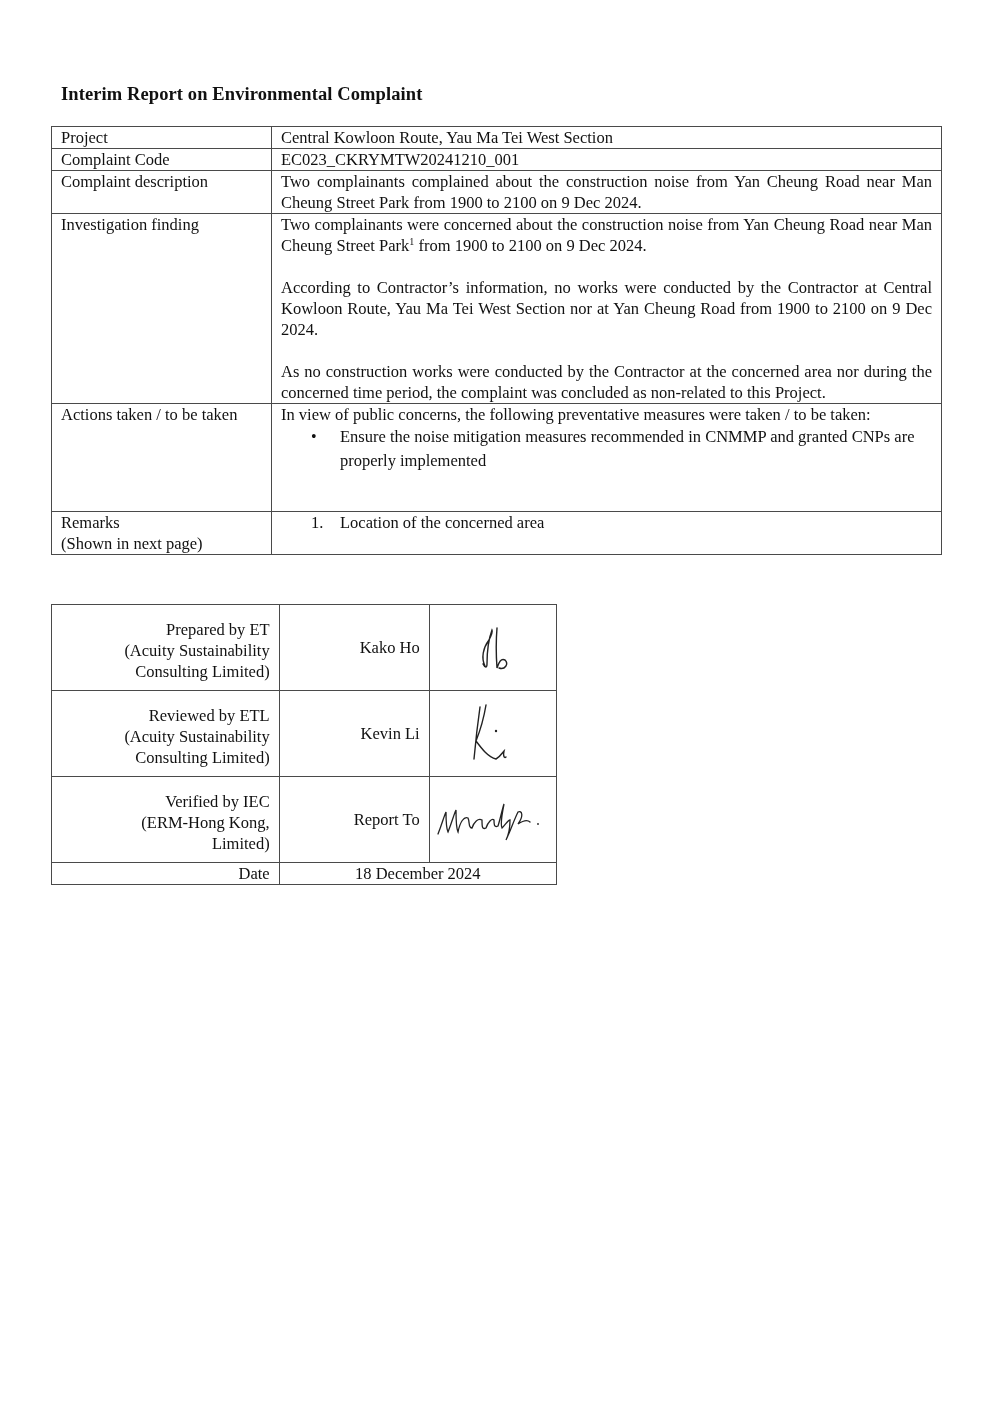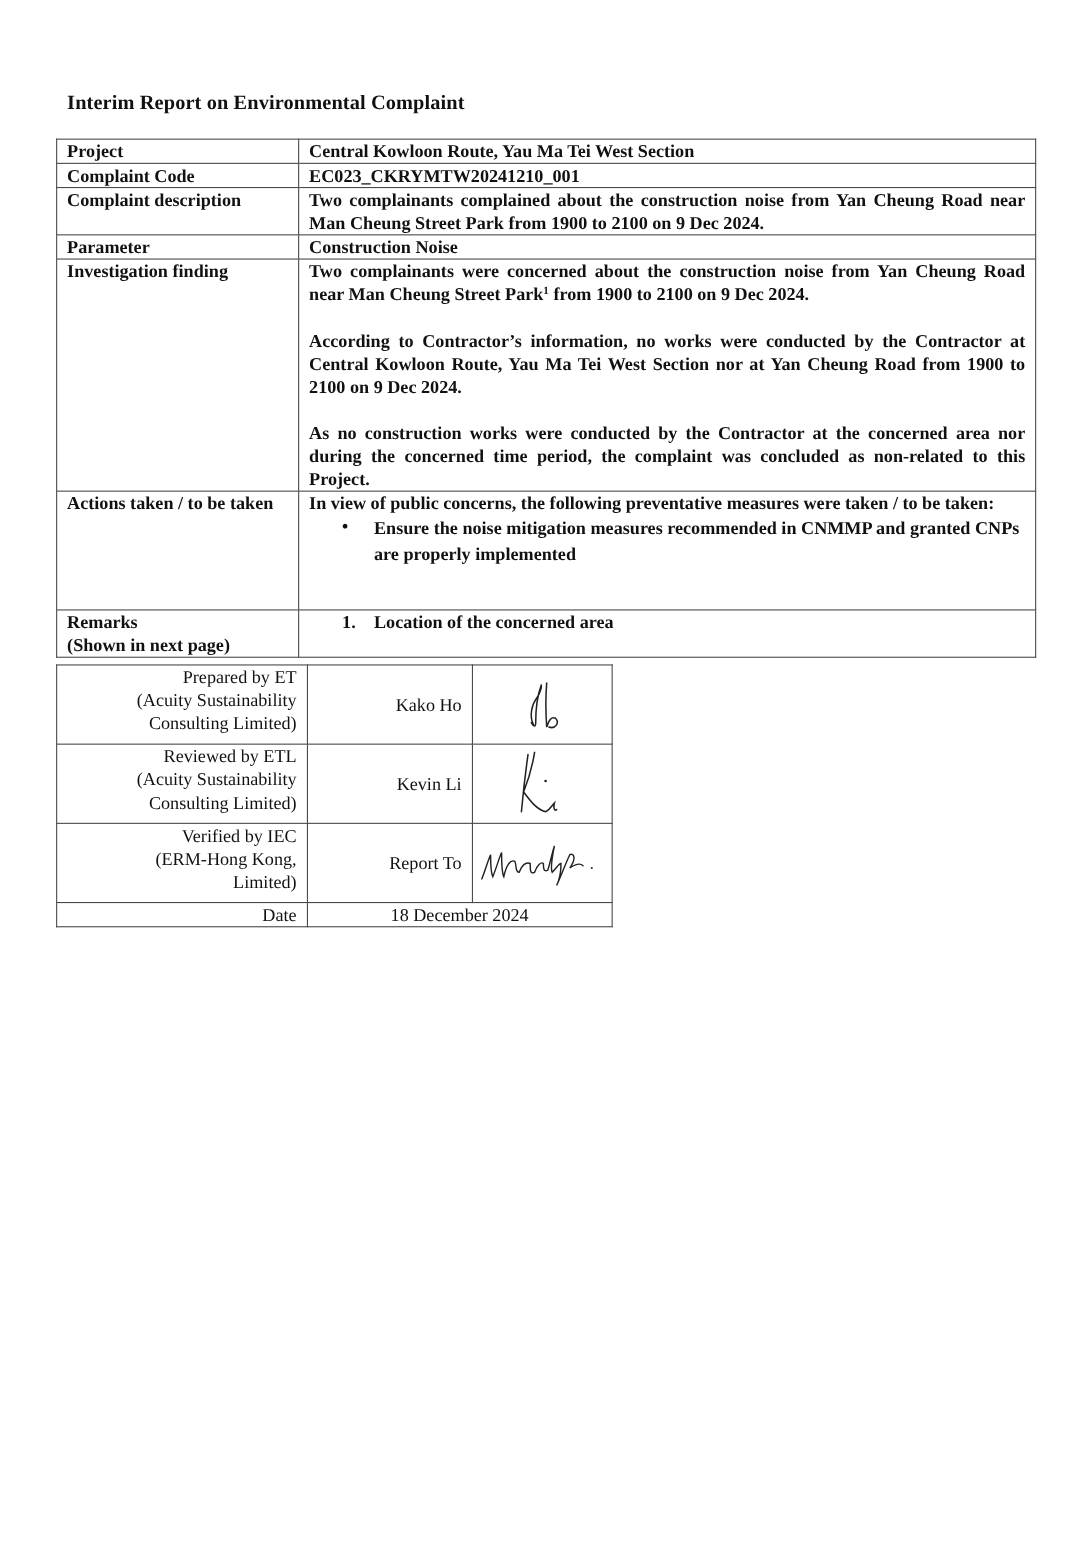--- a/index.html
+++ b/index.html
@@ -9,21 +9,21 @@
     color: #111111;
   }
   .title {
     position: absolute; left: 61px; top: 84px;
     font-size: 18.5px; font-weight: bold; 
     letter-spacing: 0.1px;
   }
   table.main {
     position: absolute; left: 51px; top: 126px; width: 891px;
     border-collapse: collapse; table-layout: fixed;
-    font-size: 16.5px; line-height: 21px; font-weight: bold;
+    font-size: 16.5px; line-height: 21px;
   }
   table.main td {
     border: 1px solid #4a4a4a; vertical-align: top;
     padding: 0 9px;
   }
   table.main td.lbl { width: 201px; }
   .just { text-align: justify; }
   .para { margin: 0; }
   .gap { height: 21px; }
   sup { font-size: 10px; line-height: 0; vertical-align: 6px; }
@@ -35,21 +35,21 @@
   ol.remarks { margin: 0; padding: 0 0 0 30px; list-style: none; }
   ol.remarks li { position: relative; padding-left: 29px; }
   ol.remarks li .num { position: absolute; left: 0; top: 0; }
 
   table.sign {
     position: absolute; left: 51px; top: 604px; width: 506px;
     border-collapse: collapse; table-layout: fixed;
     font-size: 16.5px; line-height: 21px;
   }
   table.sign td { border: 1px solid #4a4a4a; padding: 0 9px; }
-  table.sign td.role { width: 201px; text-align: right; vertical-align: top; padding-top: 0; height: 71px; }
+  table.sign td.role { width: 201px; text-align: right; vertical-align: top; padding-top: 14px; height: 71px; }
   table.sign td.name { width: 126px; text-align: right; vertical-align: middle; }
   table.sign td.sig { width: 122px; text-align: center; vertical-align: middle; padding: 0; }
   table.sign td.date-lbl { text-align: right; height: 20px; padding-top: 0; vertical-align: middle; }
   table.sign td.date-val { text-align: center; vertical-align: middle; }
   svg.signature { display: block; margin: 0 auto; }
 </style>
 </head>
 <body>
 
 <div class="title">Interim Report on Environmental Complaint</div>
@@ -60,24 +60,20 @@
     <td class="lbl">Project</td>
     <td>Central Kowloon Route, Yau Ma Tei West Section</td>
   </tr>
   <tr>
     <td class="lbl">Complaint Code</td>
     <td>EC023_CKRYMTW20241210_001</td>
   </tr>
   <tr>
     <td class="lbl">Complaint description</td>
     <td class="just">Two complainants complained about the construction noise from Yan Cheung Road near Man Cheung Street Park from 1900 to 2100 on 9 Dec 2024.</td>
-  </tr>
-  <tr>
-    <td class="lbl">Parameter</td>
-    <td>Construction Noise</td>
   </tr>
   <tr>
     <td class="lbl">Investigation finding</td>
     <td class="just">
       <p class="para"><span>Two complainants were concerned about the construction noise from Yan Cheung Road near Man Cheung Street Park</span><sup>1</sup><span> from 1900 to 2100 on 9 Dec 2024.</span></p>
       <div class="gap"></div>
       <p class="para">According to Contractor’s information, no works were conducted by the Contractor at Central Kowloon Route, Yau Ma Tei West Section nor at Yan Cheung Road from 1900 to 2100 on 9 Dec 2024.</p>
       <div class="gap"></div>
       <p class="para">As no construction works were conducted by the Contractor at the concerned area nor during the concerned time period, the complaint was concluded as non-related to this Project.</p>
     </td>

